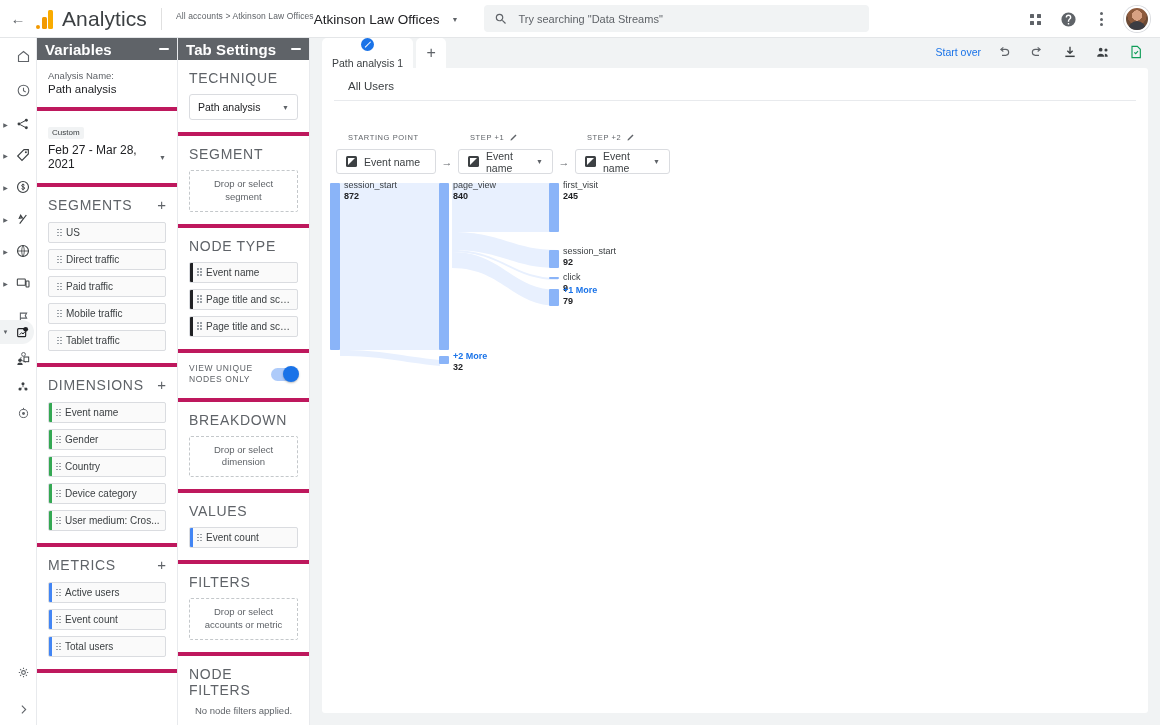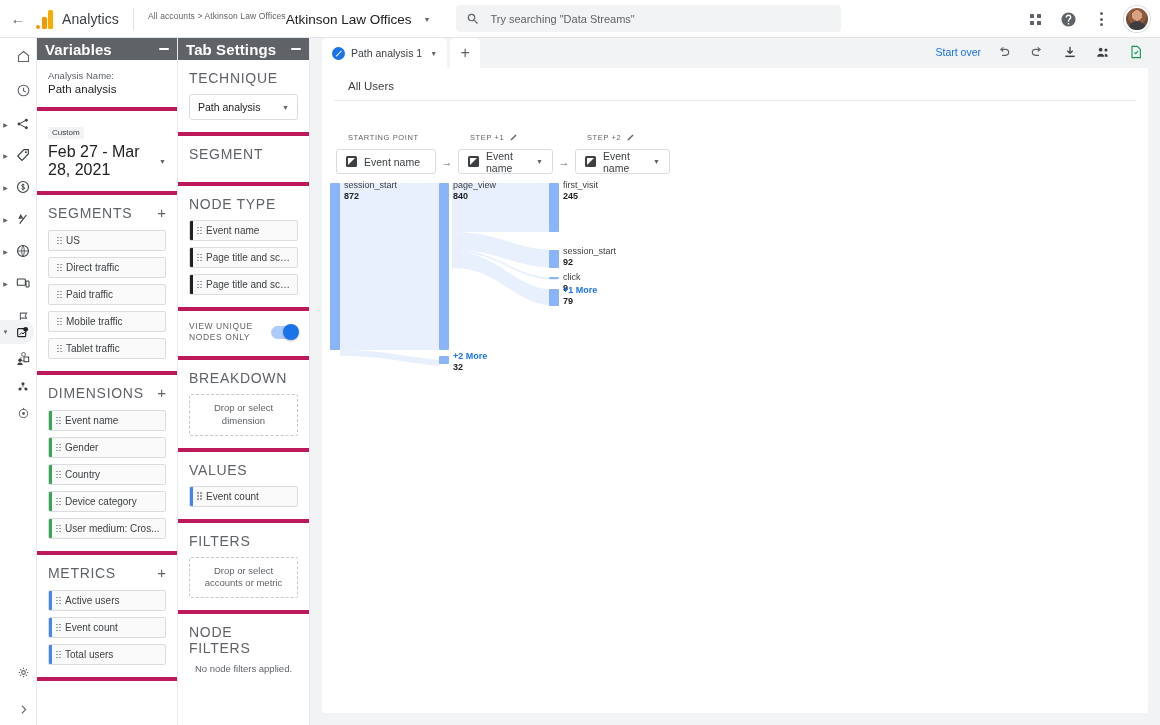--- a/index.html
+++ b/index.html
@@ -20,21 +20,21 @@
   .back-arrow {
     width: 26px; margin-left: 5px; text-align: center;
     font-size: 15px; color: #5f6368; cursor: pointer;
   }
   .ga-logo { display: flex; align-items: flex-end; gap: 1.5px; height: 20px; margin-left: 5px; }
   .ga-logo i { display: block; border-radius: 1.5px; }
   .ga-logo .b1 { width: 4px; height: 4px; background: #f29900; border-radius: 50%; }
   .ga-logo .b2 { width: 5px; height: 12px; background: #f29900; }
   .ga-logo .b3 { width: 5px; height: 19px; background: #f9ab00; }
   .brand {
-    font-size: 14px; color: #3c4043; margin-left: 9px;
+    font-size: 21px; color: #3c4043; margin-left: 9px;
     letter-spacing: .1px;
   }
   .hdr-divider { width: 1px; height: 22px; background: #e0e0e0; margin: 0 14px; }
   .acct-block { display: flex; flex-direction: row; justify-content: center; }
   .acct-crumb { font-size: 8.5px; color: #5f6368; letter-spacing: .1px; white-space: nowrap; }
   .acct-name {
     font-size: 13.5px; color: #202124; margin-top: 1px;
     display: flex; align-items: center; gap: 12px; white-space: nowrap;
   }
   .acct-name .caret { font-size: 7px; color: #5f6368; }
@@ -108,21 +108,21 @@
   .kv-lbl { font-size: 9.5px; color: #5f6368; }
   .kv-val { font-size: 11.5px; color: #202124; margin-top: 2px; }
   .chip-custom {
     display: inline-block; font-size: 8px; color: #3c4043;
     background: #f1f3f4; border-radius: 2px; padding: 1.5px 4px;
   }
   .date-row {
     display: flex; align-items: center; justify-content: space-between;
     margin-top: 4px;
   }
-  .date-txt { font-size: 16px; color: #202124; }
+  .date-txt { font-size: 12px; color: #202124; }
   .caret-sm { font-size: 7px; color: #5f6368; }
   .pill {
     height: 21px; border: 1px solid #dadce0; border-radius: 2px;
     background: #fafafa; display: flex; align-items: center;
     margin-bottom: 6px; cursor: grab; overflow: hidden;
   }
   .pill .bar { width: 3px; height: 100%; flex: none; }
   .pill .grip {
     width: 13px; display: flex; align-items: center; justify-content: center;
     flex: none;
@@ -175,21 +175,21 @@
     position: absolute; left: 310px; top: 38px;
     width: 850px; height: 687px; background: #f1f3f4;
   }
   .tabstrip {
     position: relative; height: 30px; display: flex; align-items: flex-end;
     padding-left: 12px;
   }
   .tab {
     height: 30px; background: #fff; border-radius: 5px 5px 0 0;
     display: flex; align-items: center; gap: 6px; padding: 0 10px;
-    font-size: 10.5px; color: #3c4043; cursor: pointer;
+    font-size: 10.5px; color: #3c4043; cursor: pointer; flex-direction: column;
   }
   .tab-ico {
     width: 13px; height: 13px; border-radius: 50%; background: #1a73e8;
     position: relative; flex: none;
   }
   .tab-ico::after {
     content: ""; position: absolute; left: 2.5px; top: 6px; width: 8px; height: 1.4px;
     background: #fff; transform: rotate(-45deg);
   }
   .tab .caret { font-size: 7px; color: #5f6368; margin-left: 2px; }
@@ -682,20 +682,21 @@
     <div class="panel-body">
       <div class="sect">
         <div class="sect-lbl" style="margin-bottom:8px">TECHNIQUE</div>
         <div class="select-box">
           <span>Path analysis</span>
           <span class="caret-sm">▼</span>
         </div>
       </div>
       <div class="sect">
         <div class="sect-lbl" style="margin-bottom:8px">SEGMENT</div>
+        <div class="dropzone">Drop or select segment</div>
       </div>
       <div class="sect">
         <div class="sect-lbl" style="margin-bottom:8px">NODE TYPE</div>
         <div class="pill node">
             <span class="bar"></span>
             <span class="grip">
               <span>
                 <i></i>
                 <i></i>
                 <i></i>

